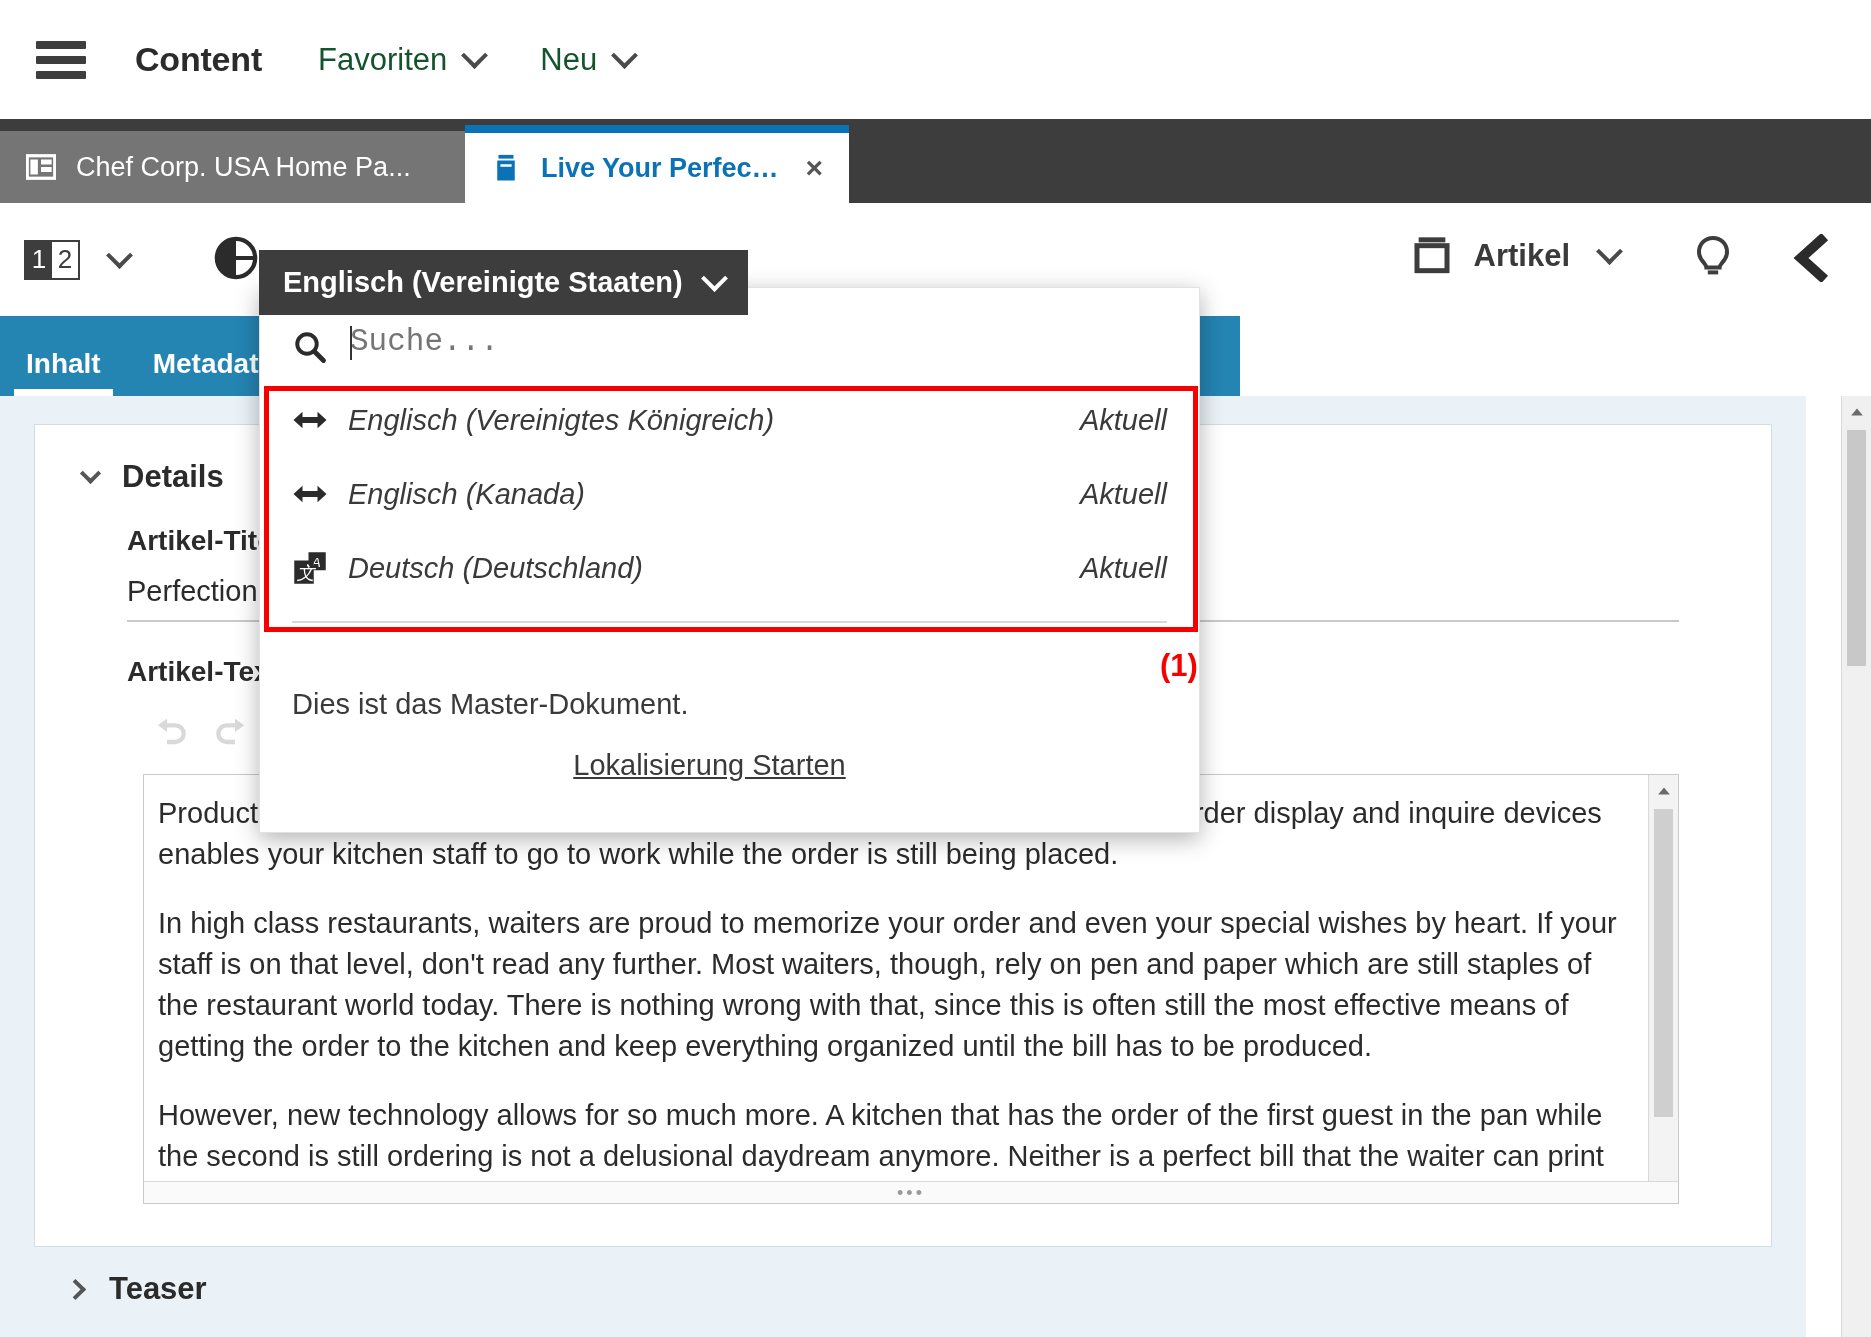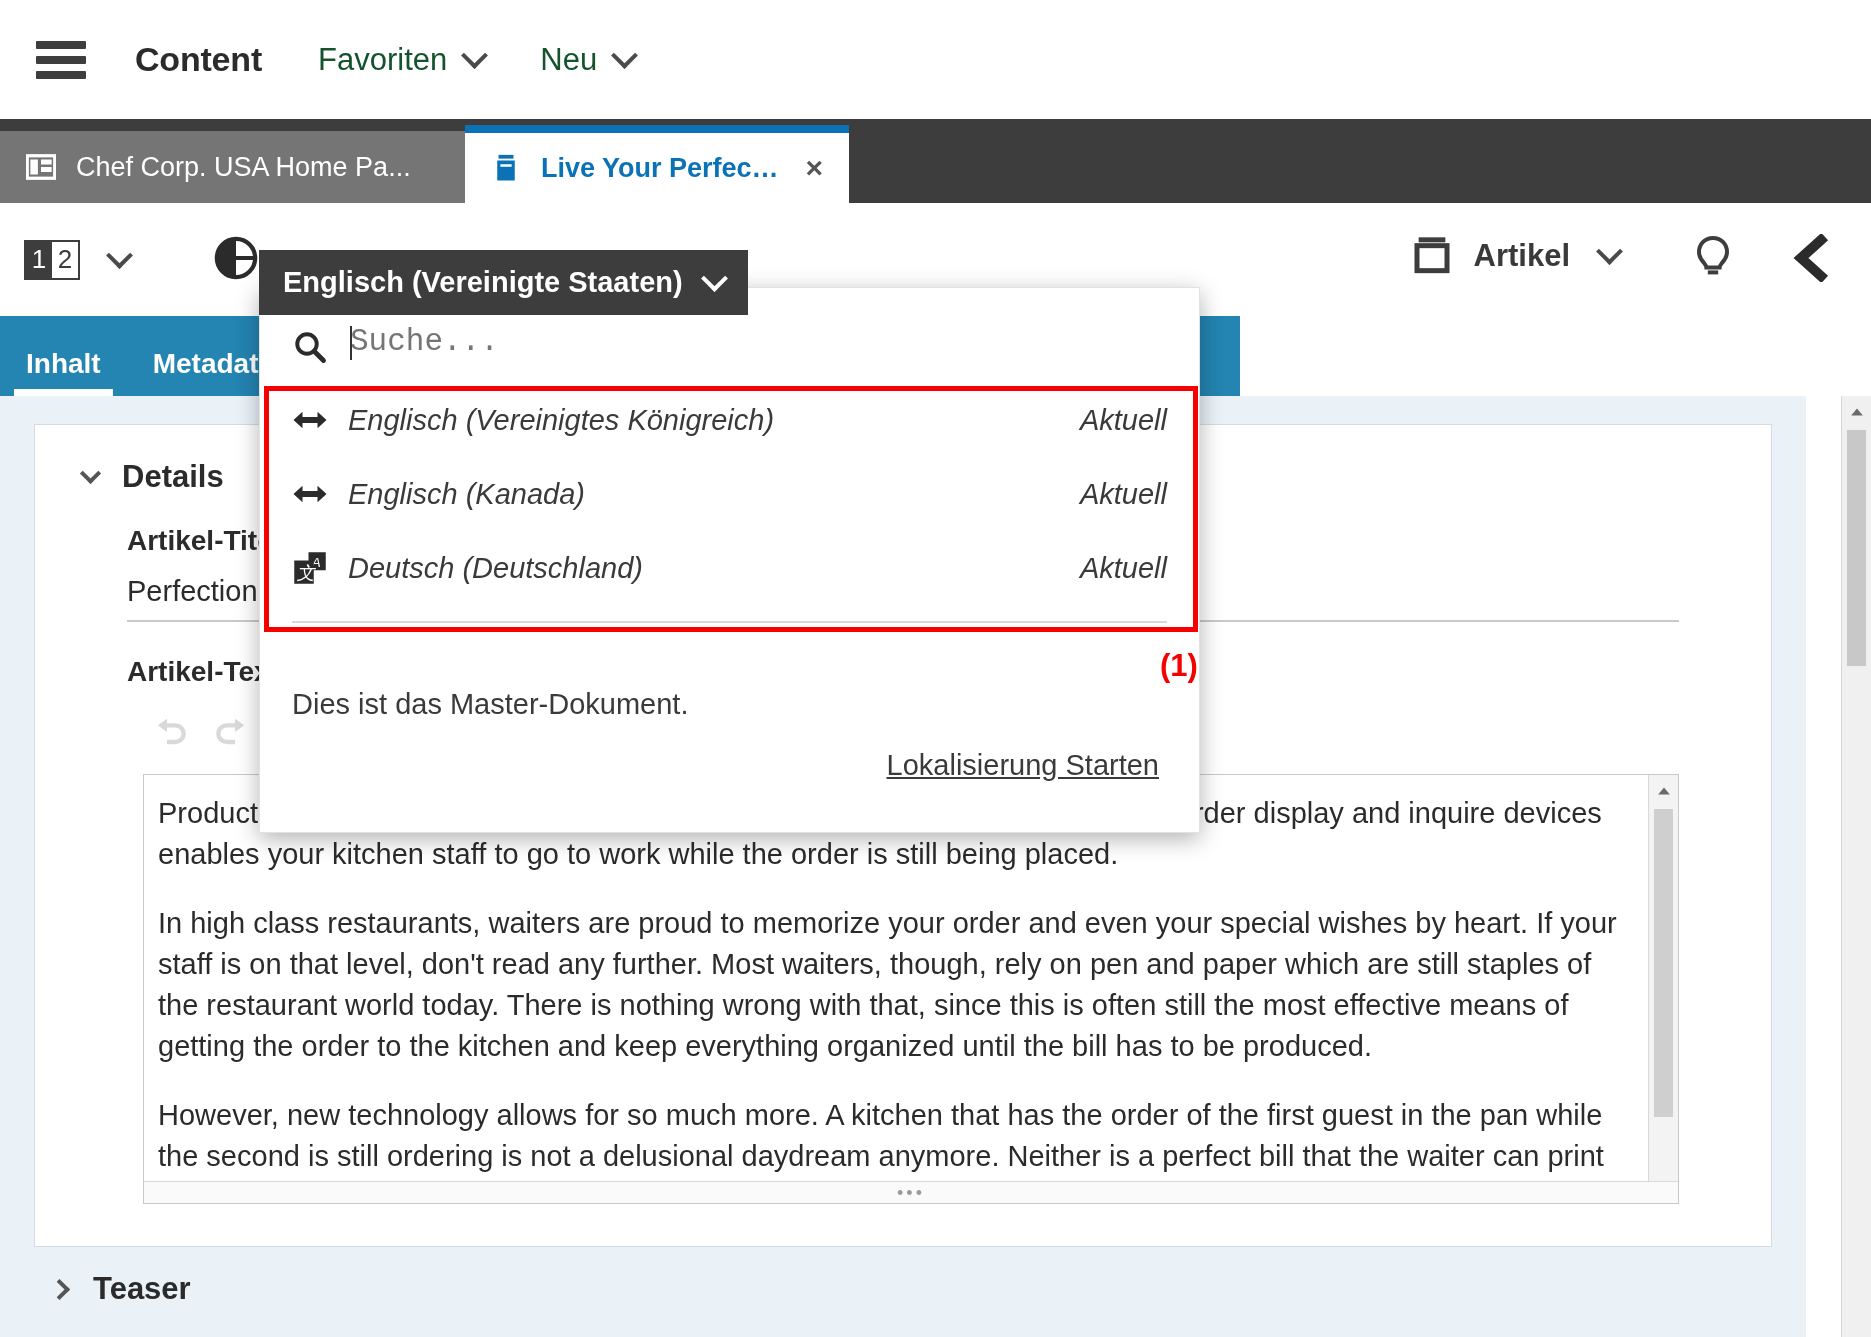--- a/index.html
+++ b/index.html
@@ -120,21 +120,21 @@
   .rte-scroll .arr { height:32px; display:flex; align-items:center; justify-content:center; }
   .rte-thumb { position:absolute; left:5px; right:5px; top:34px; height:308px; background:#cfcfcf; }
   .rte-grip {
     position:absolute; left:0; right:0; bottom:0; height:22px; background:#fafafa;
     border-top:1px solid #d8d8d8; display:flex; align-items:center; justify-content:center;
   }
   .rte-grip .dots { letter-spacing:3px; color:#9a9a9a; font-size:18px; line-height:1; }
 
   
   .teaser-row {
-    position:absolute; left:34px; bottom:0; width:1738px; height:96px;
+    position:absolute; left:50px; bottom:0; width:1738px; height:96px;
     display:flex; align-items:center; gap:26px; padding-left:18px;
   }
   .teaser-row .ttl { font-size:31px; font-weight:bold; color:#2b2b2b; }
 
   
   .page-scroll {
     position:absolute; right:0; top:396px; width:30px; height:941px;
     background:#f0f0f0; border-left:1px solid #d8d8d8;
   }
   .page-scroll .arr { height:32px; display:flex; align-items:center; justify-content:center; }
@@ -167,21 +167,21 @@
   .lang-list { padding:0; margin-top:10px; }
   .lang-item {
     display:flex; align-items:center; height:74px; padding:0 32px; cursor:pointer;font-style:italic;
   }
   .lang-item .licon { width:44px; margin-right:12px; display:flex; align-items:center; }
   .lang-item .lname { font-size:29px; color:#3a3a3a; }
   .lang-item .lstate { margin-left:auto; font-size:29px; color:#3a3a3a; }
 
   .lang-div { height:2px; background:#d8d8d8; margin:16px 32px 0 32px; }
   .lang-note { font-size:29px; color:#3a3a3a; padding:34px 32px 0 32px;margin-top:31px; }
-  .lang-action { text-align:right; padding:28px 40px 0 0; }
+  .lang-action { text-align:center; padding:28px 40px 0 0; }
   .lang-action a { font-size:29px; color:#3a3a3a; text-decoration:underline; cursor:pointer; }
 
   
   .ann-box {
     position:absolute; left:264px; top:386px; width:934px; height:246px;
     border:5px solid #f60000; z-index:45; pointer-events:none;
   }
   .ann-label {
     position:absolute; left:1160px; top:648px; font-size:31px; font-weight:bold;
     color:#f60000; z-index:46;

